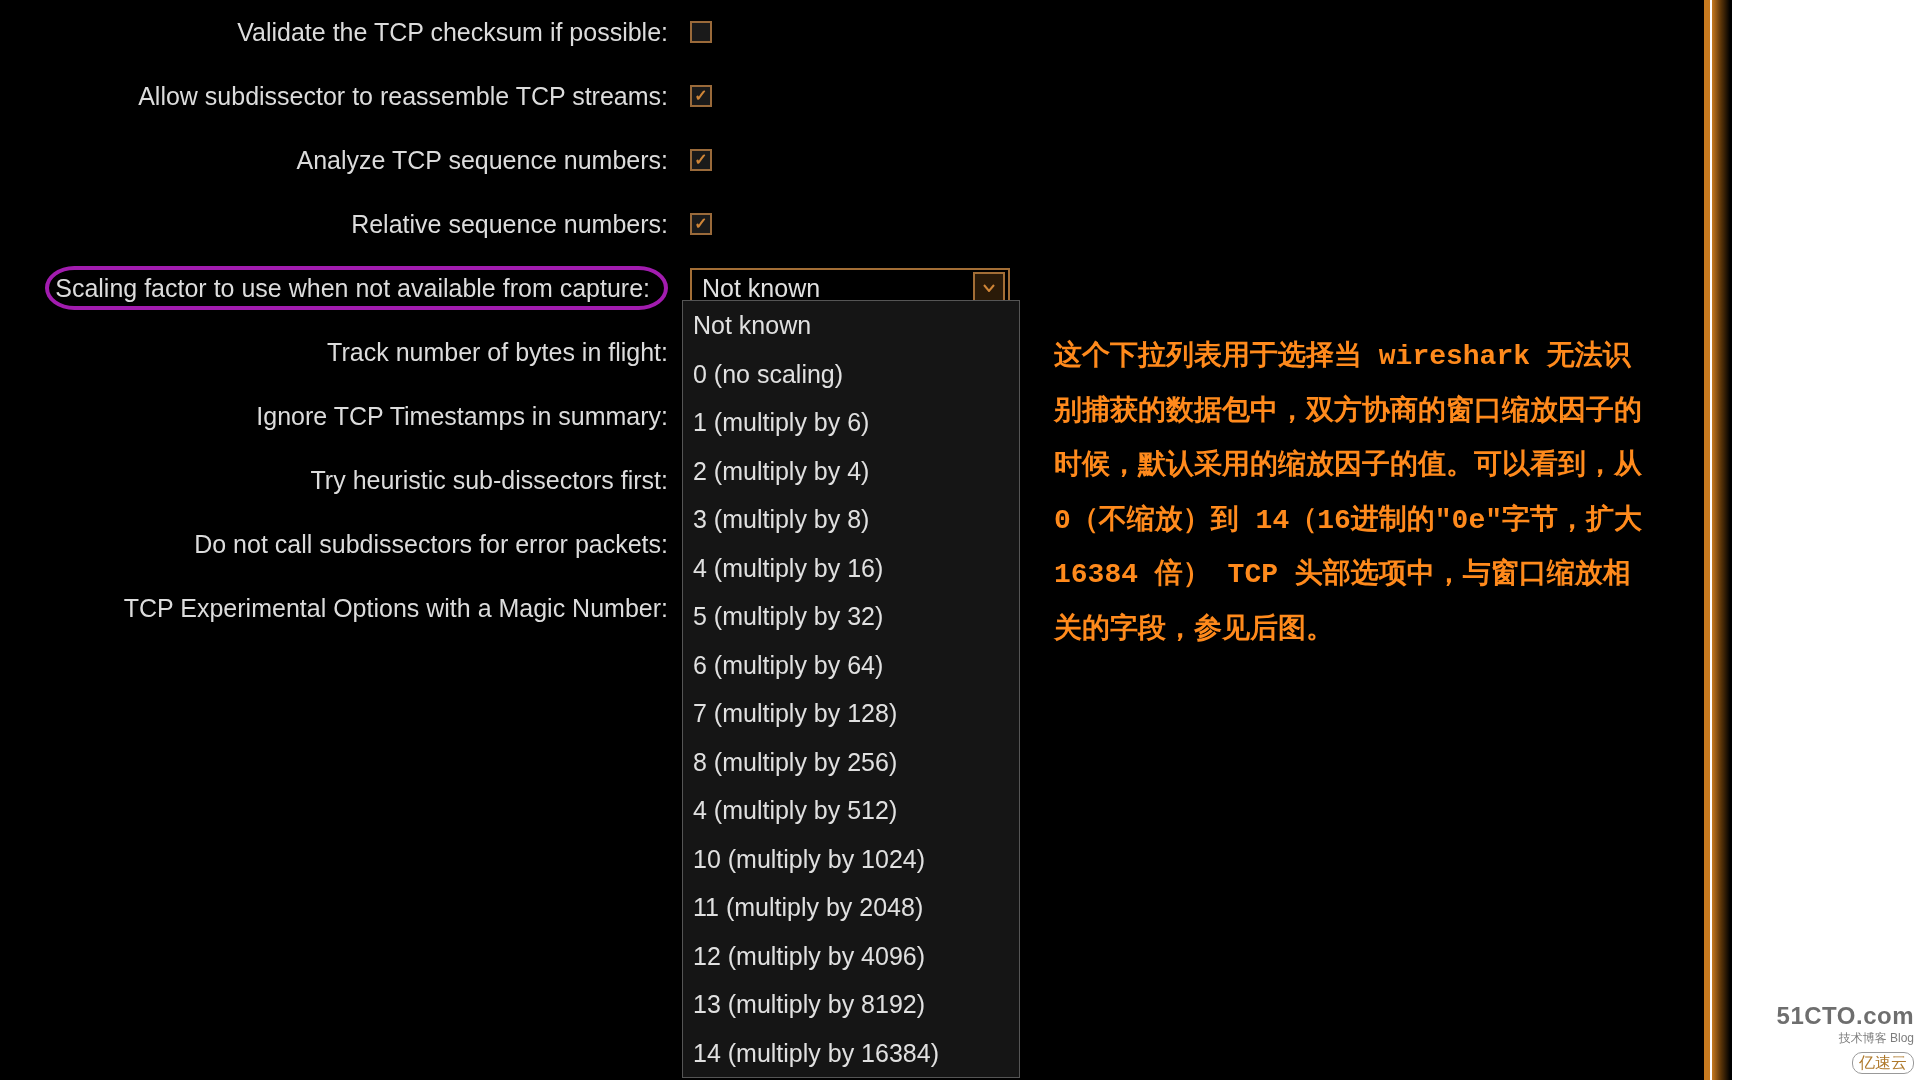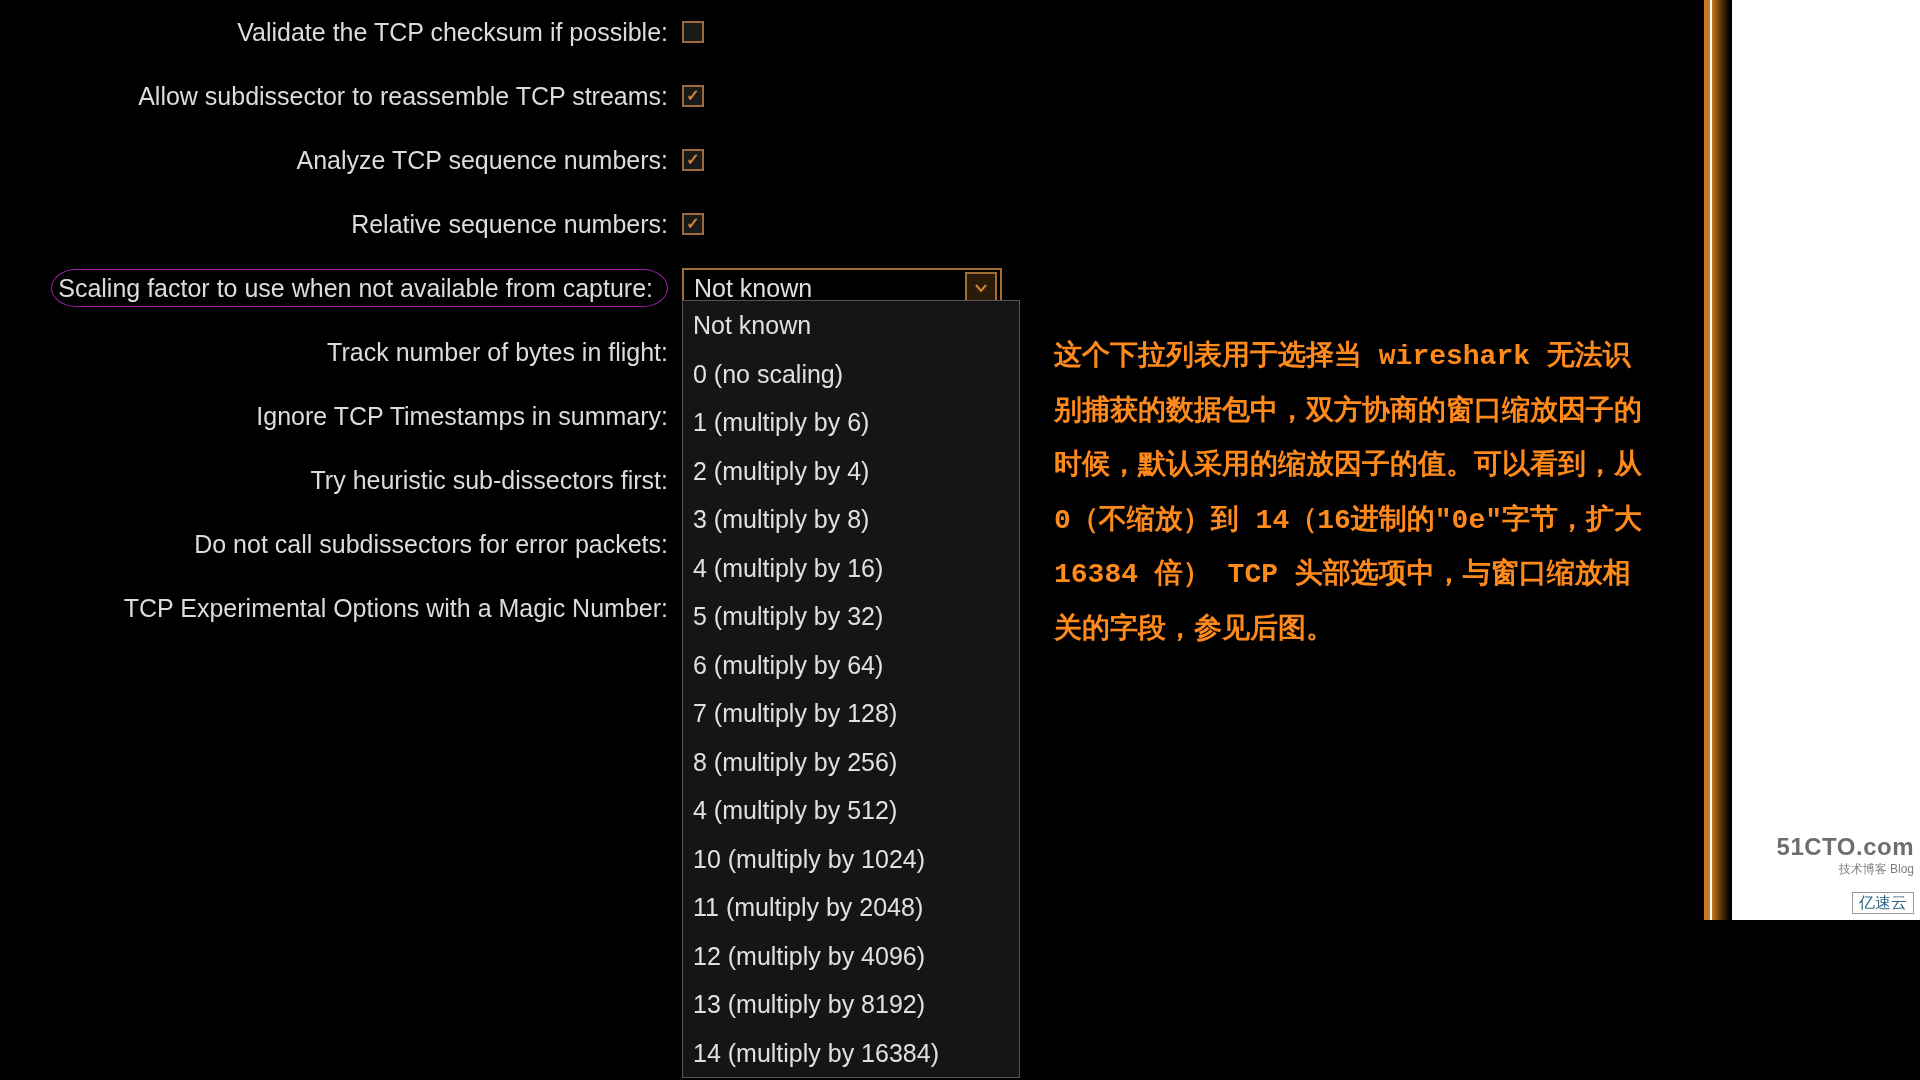--- a/index.html
+++ b/index.html
@@ -16,21 +16,21 @@
     position: relative;
     width: 1700px;
     height: 1080px;
     background: #000;
   }
   .right-strip {
     position: absolute;
     top: 0;
     right: 0;
     width: 216px;
-    height: 920px;
+    height: 1080px;
     background: #fff;
   }
   .right-inner-dark {
     position: absolute;
     top: 0;
     left: 8px;
     width: 20px;
     height: 100%;
     background: linear-gradient(to right, #c77a1f, #5a3408, #000 90%);
   }
@@ -59,38 +59,39 @@
     font-size: 24px;
     color: #555;
     letter-spacing: 0.5px;
   }
   .watermark .w2 {
     font-size: 12px;
     color: #666;
   }
   .watermark .w3 {
     font-size: 16px;
-    color: #0c4a6e;
-    margin-top: 16px;
+    color: #a16207;
+    margin-top: 7px;
     border: 1px solid #888;
-    border-radius: 0;
+    border-radius: 10px;
     padding: 0 6px;
     display: inline-block;
   }
 
   .settings {
     position: absolute;
     top: 0;
     left: 0;
     padding-top: 0;
   }
   .row {
     display: flex;
     align-items: center;
     height: 64px;
+    gap: 8px;
   }
   .label-cell {
     width: 678px;
     text-align: right;
     font-size: 25px;
     color: #dcdcdc;
     padding-right: 10px;
     box-sizing: border-box;
   }
   .control-cell {
@@ -110,21 +111,21 @@
     cursor: pointer;
   }
   .checkbox.checked::after {
     content: "✓";
     color: #cf8537;
     font-size: 16px;
     font-weight: bold;
     line-height: 1;
   }
   .highlight-oval {
-    border: 1px solid #a21caf;
+    border: 4px solid #a21caf;
     border-radius: 40px / 30px;
     padding: 4px 14px 4px 6px;
     margin-left: -10px;
   }
 
   .select-wrap {
     position: relative;
     width: 320px;
   }
   .select-display {

